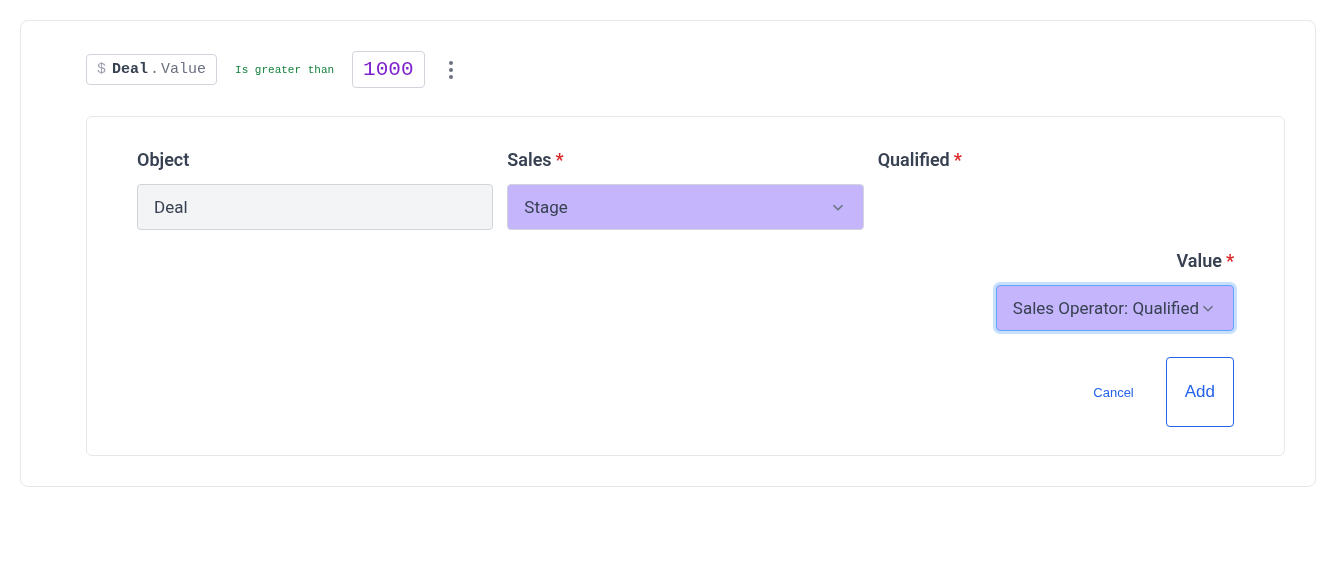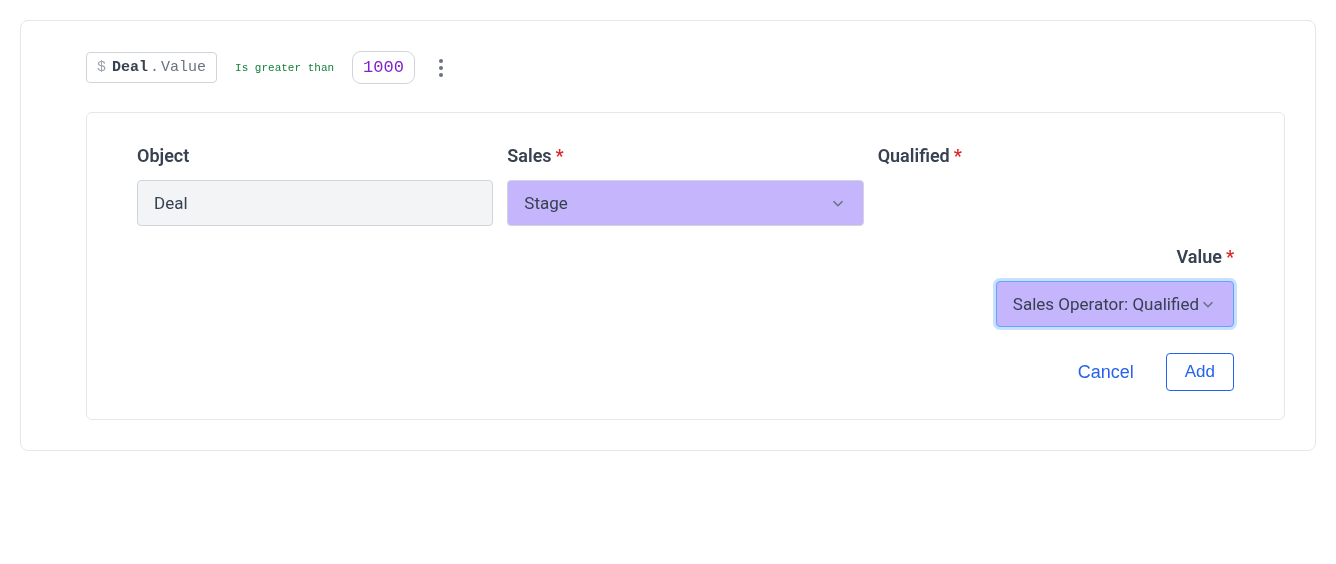--- a/index.html
+++ b/index.html
@@ -47,24 +47,24 @@
     .code-chip .thin {
       color: #6b7280;
     }
     .operator-text {
       font-family: "SFMono-Regular", Consolas, "Liberation Mono", Menlo, monospace;
       font-size: 11px;
       color: #15803d;
     }
     .value-chip {
       border: 1px solid #d1d5db;
-      border-radius: 9px;
+      border-radius: 4px;
       padding: 6px 10px;
       font-family: "SFMono-Regular", Consolas, "Liberation Mono", Menlo, monospace;
-      font-size: 17px;
+      font-size: 21px;
       color: #7e22ce;
     }
     .kebab {
       display: flex;
       flex-direction: column;
       gap: 3px;
       padding: 6px;
       cursor: pointer;
     }
     .kebab span {
@@ -133,31 +133,31 @@
       display: flex;
       justify-content: flex-end;
       align-items: center;
       gap: 28px;
       margin-top: 26px;
     }
     .btn-cancel {
       background: none;
       border: none;
       color: #2563eb;
-      font-size: 18px;
+      font-size: 13px;
       cursor: pointer;
       padding: 8px 4px;
     }
     .btn-add {
       background: #ffffff;
       border: 1px solid #2563eb;
       color: #2563eb;
       font-size: 17px;
       border-radius: 4px;
-      padding: 8px 18px;
+      padding: 24px 18px;
       cursor: pointer;
     }
     .value-row {
       margin-top: 6px;
     }
   </style>
 </head>
 <body>
 
 <div class="outer-card">

